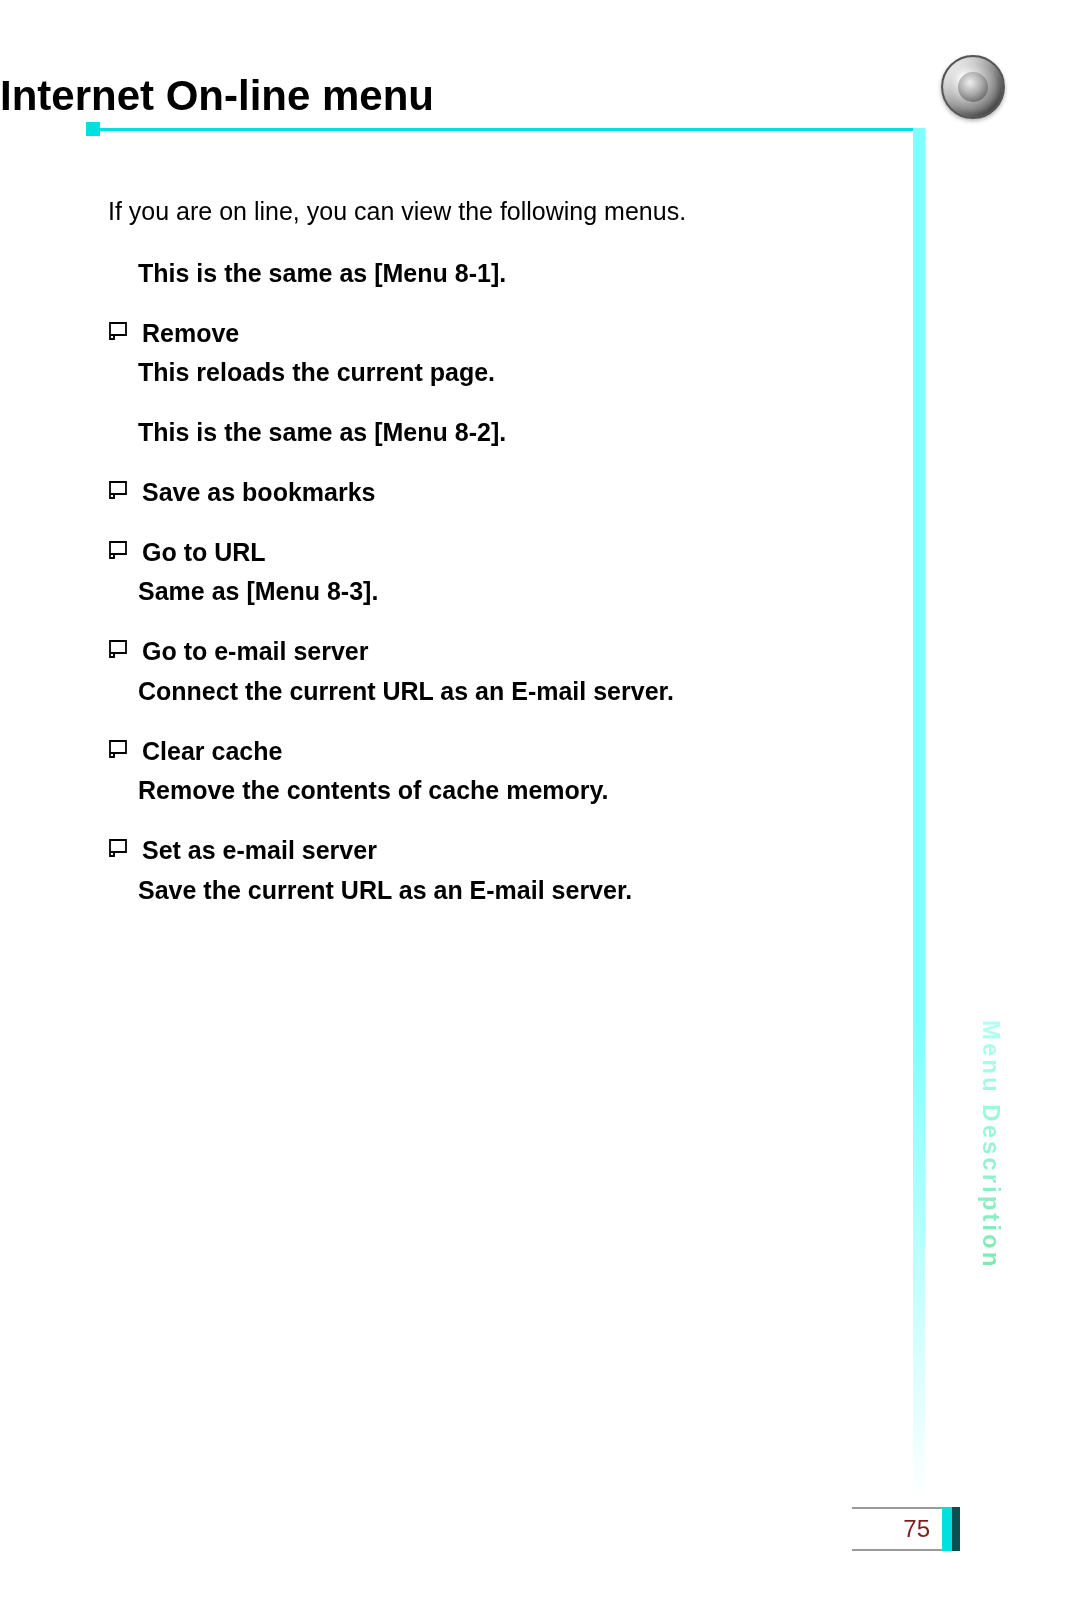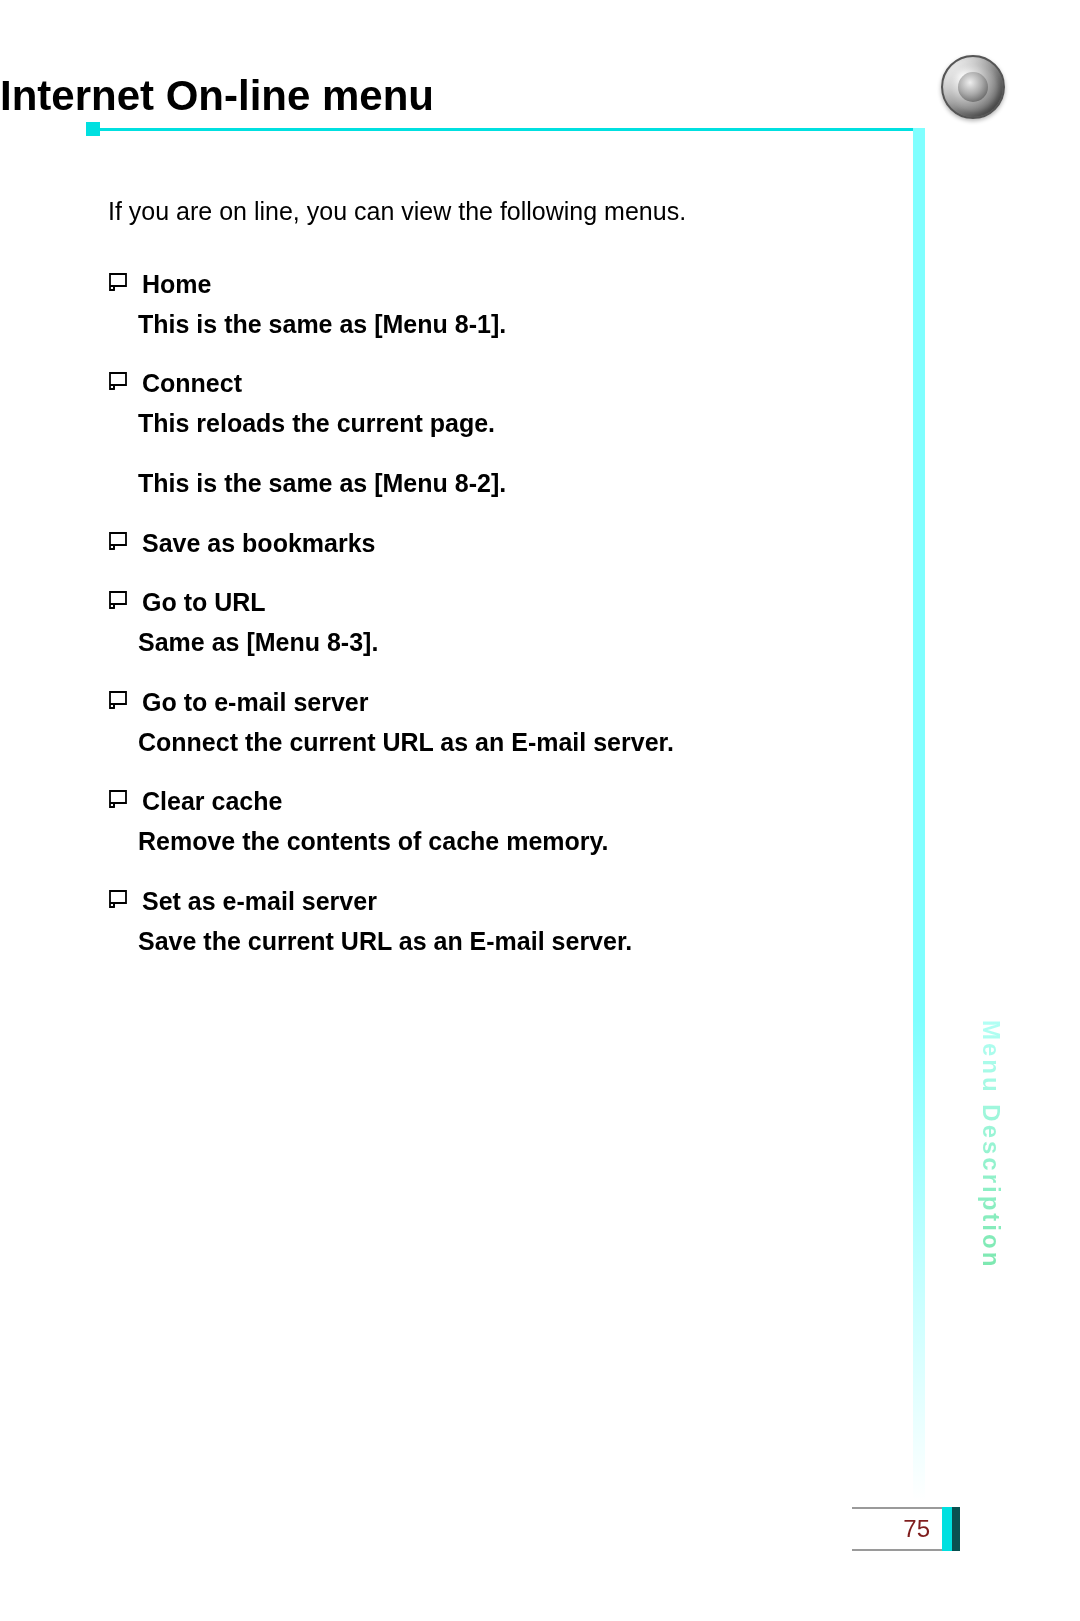--- a/index.html
+++ b/index.html
@@ -70,21 +70,21 @@
   .content {
     position: absolute;
     top: 195px;
     left: 108px;
     right: 210px;
     font-size: 25px;
     color: #000;
     line-height: 1.35;
   }
   .intro {
-    margin-bottom: 39px;
+    margin-bottom: 28px;
   }
   .item {
     margin-bottom: 26px;
   }
   .item-head {
     display: flex;
     align-items: flex-start;
     font-weight: bold;
     margin-bottom: 6px;
   }
@@ -157,41 +157,32 @@
 
 <div class="header-icon"></div>
 <div class="page-title">Internet On-line menu</div>
 <div class="title-rule"></div>
 <div class="side-strip"></div>
 
 <div class="content">
   <div class="intro">If you are on line, you can view the following menus.</div>
 
   <div class="item">
-    <div class="item-head">
-      <span class="bullet">
-          <svg width="20" height="20" viewBox="0 0 20 20">
-            <path d="M2 2 H18 V14 H6 V18 H2 Z" fill="none" stroke="#000" stroke-width="1.8"></path>
-            <path d="M2 14 H6 V18" fill="none" stroke="#000" stroke-width="1.8"></path>
-          </svg>
-        </span>
-      <span>Home</span>
-    </div>
     <div class="item-desc">This is the same as [Menu 8-1].</div>
   </div>
 
   <div class="item">
     <div class="item-head">
       <span class="bullet">
           <svg width="20" height="20" viewBox="0 0 20 20">
             <path d="M2 2 H18 V14 H6 V18 H2 Z" fill="none" stroke="#000" stroke-width="1.8"></path>
             <path d="M2 14 H6 V18" fill="none" stroke="#000" stroke-width="1.8"></path>
           </svg>
         </span>
-      <span>Connect</span>
+      <span>Remove</span>
     </div>
     <div class="item-desc">This reloads the current page.</div>
   </div>
 
   <div class="item">
     <div class="item-desc">This is the same as [Menu 8-2].</div>
   </div>
 
   <div class="item">
     <div class="item-head">

